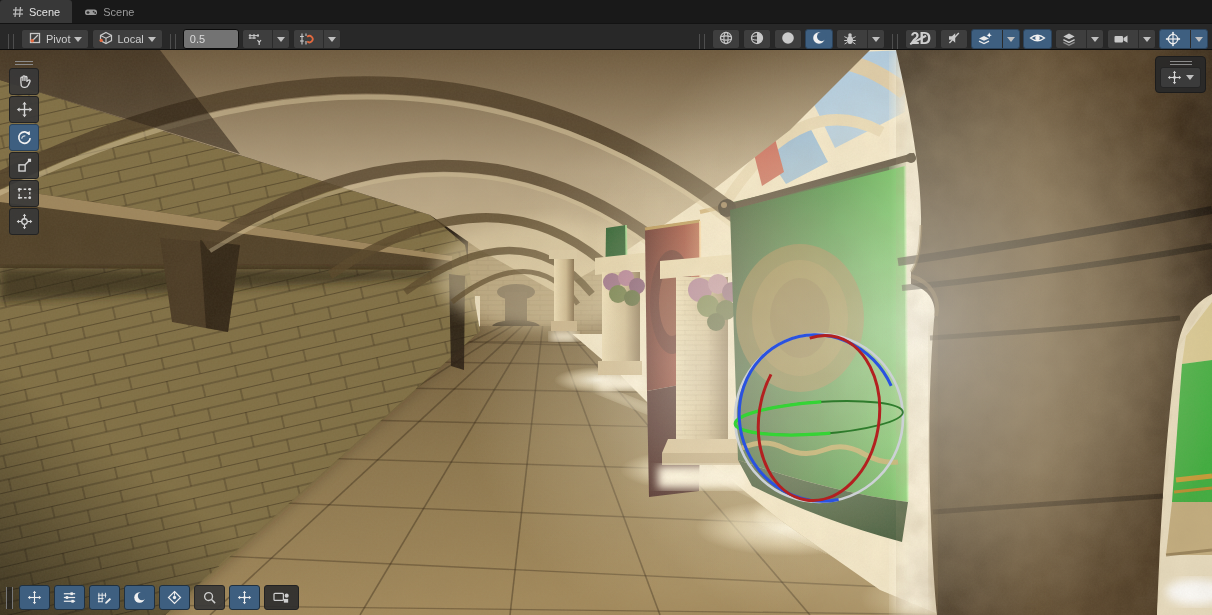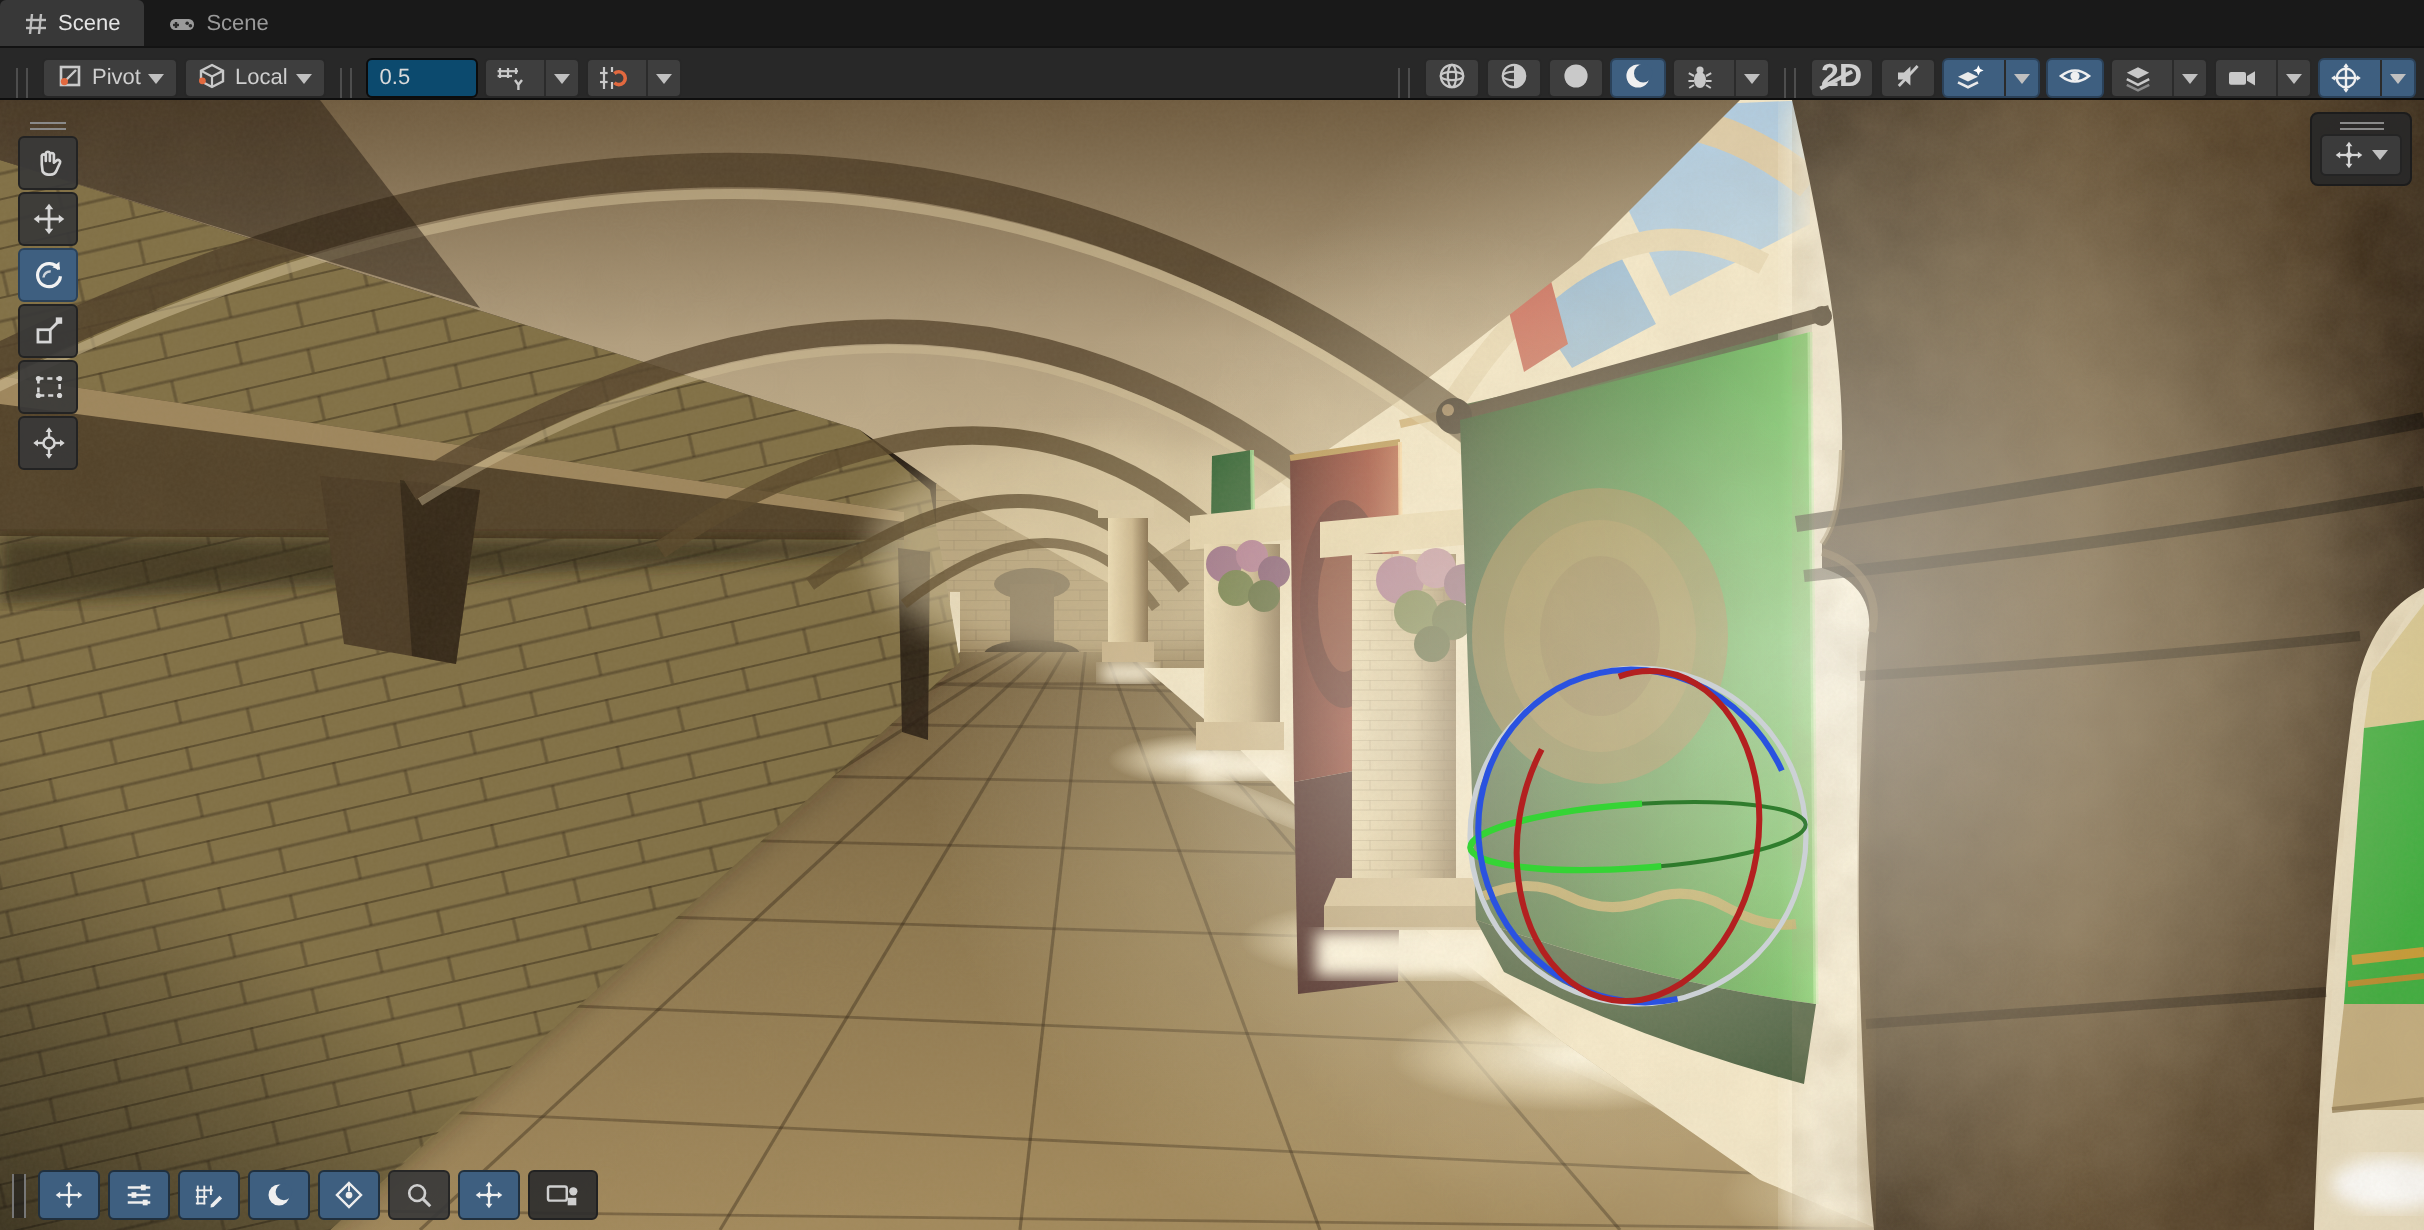--- a/index.html
+++ b/index.html
@@ -16,21 +16,21 @@
   
   #toolbar{position:absolute;left:0;top:24px;width:100%;height:26px;background:#282828;border-bottom:1px solid #0e0e0e;display:flex;align-items:flex-end;padding:0 4px;gap:3px;}
   .grip-v{width:6px;height:15px;border-left:1px solid #4e4e4e;border-right:1px solid #4e4e4e;margin:0 4px;}
   .tbtn{height:20px;display:flex;align-items:center;gap:4px;background:#3e3e3e;border:1px solid #272727;border-radius:3px;padding:0 6px;color:#cfcfcf;}
   .tbtn.icon-only{padding:0 5px;}
   .tbtn.split{padding:0;}
   .tbtn.split .seg{display:flex;align-items:center;height:100%;padding:0 5px;}
   .tbtn.split .seg+.seg{border-left:1px solid #2b2b2b;padding:0 4px;}
   .tbtn.on{background:#3e5f80;border-color:#2b425a;color:#fff;}
   .caret{width:0;height:0;border-left:4px solid transparent;border-right:4px solid transparent;border-top:5px solid #c0c0c0;}
-  #snap-field{width:56px;height:20px;background:#0c4a6e;border:1px solid #0c0c0c;border-radius:3px;color:#dadada;font-family:"Liberation Sans",sans-serif;font-size:11px;padding:0 6px;}
+  #snap-field{width:56px;height:20px;background:#737373;border:1px solid #0c0c0c;border-radius:3px;color:#dadada;font-family:"Liberation Sans",sans-serif;font-size:11px;padding:0 6px;}
   .twod{position:relative;font-size:16px;color:#cfcfcf;font-weight:bold;}
   .twod::after{content:"";position:absolute;left:-2px;top:50%;width:18px;height:1.6px;background:#cfcfcf;transform:rotate(-28deg);}
   .spacer{flex:1;}
 
   
   #viewport{position:absolute;left:0;top:50px;width:1212px;height:565px;background:#201710;}
   #scene{position:absolute;left:0;top:0;}
 
   
   .ovl{position:absolute;z-index:5;}

